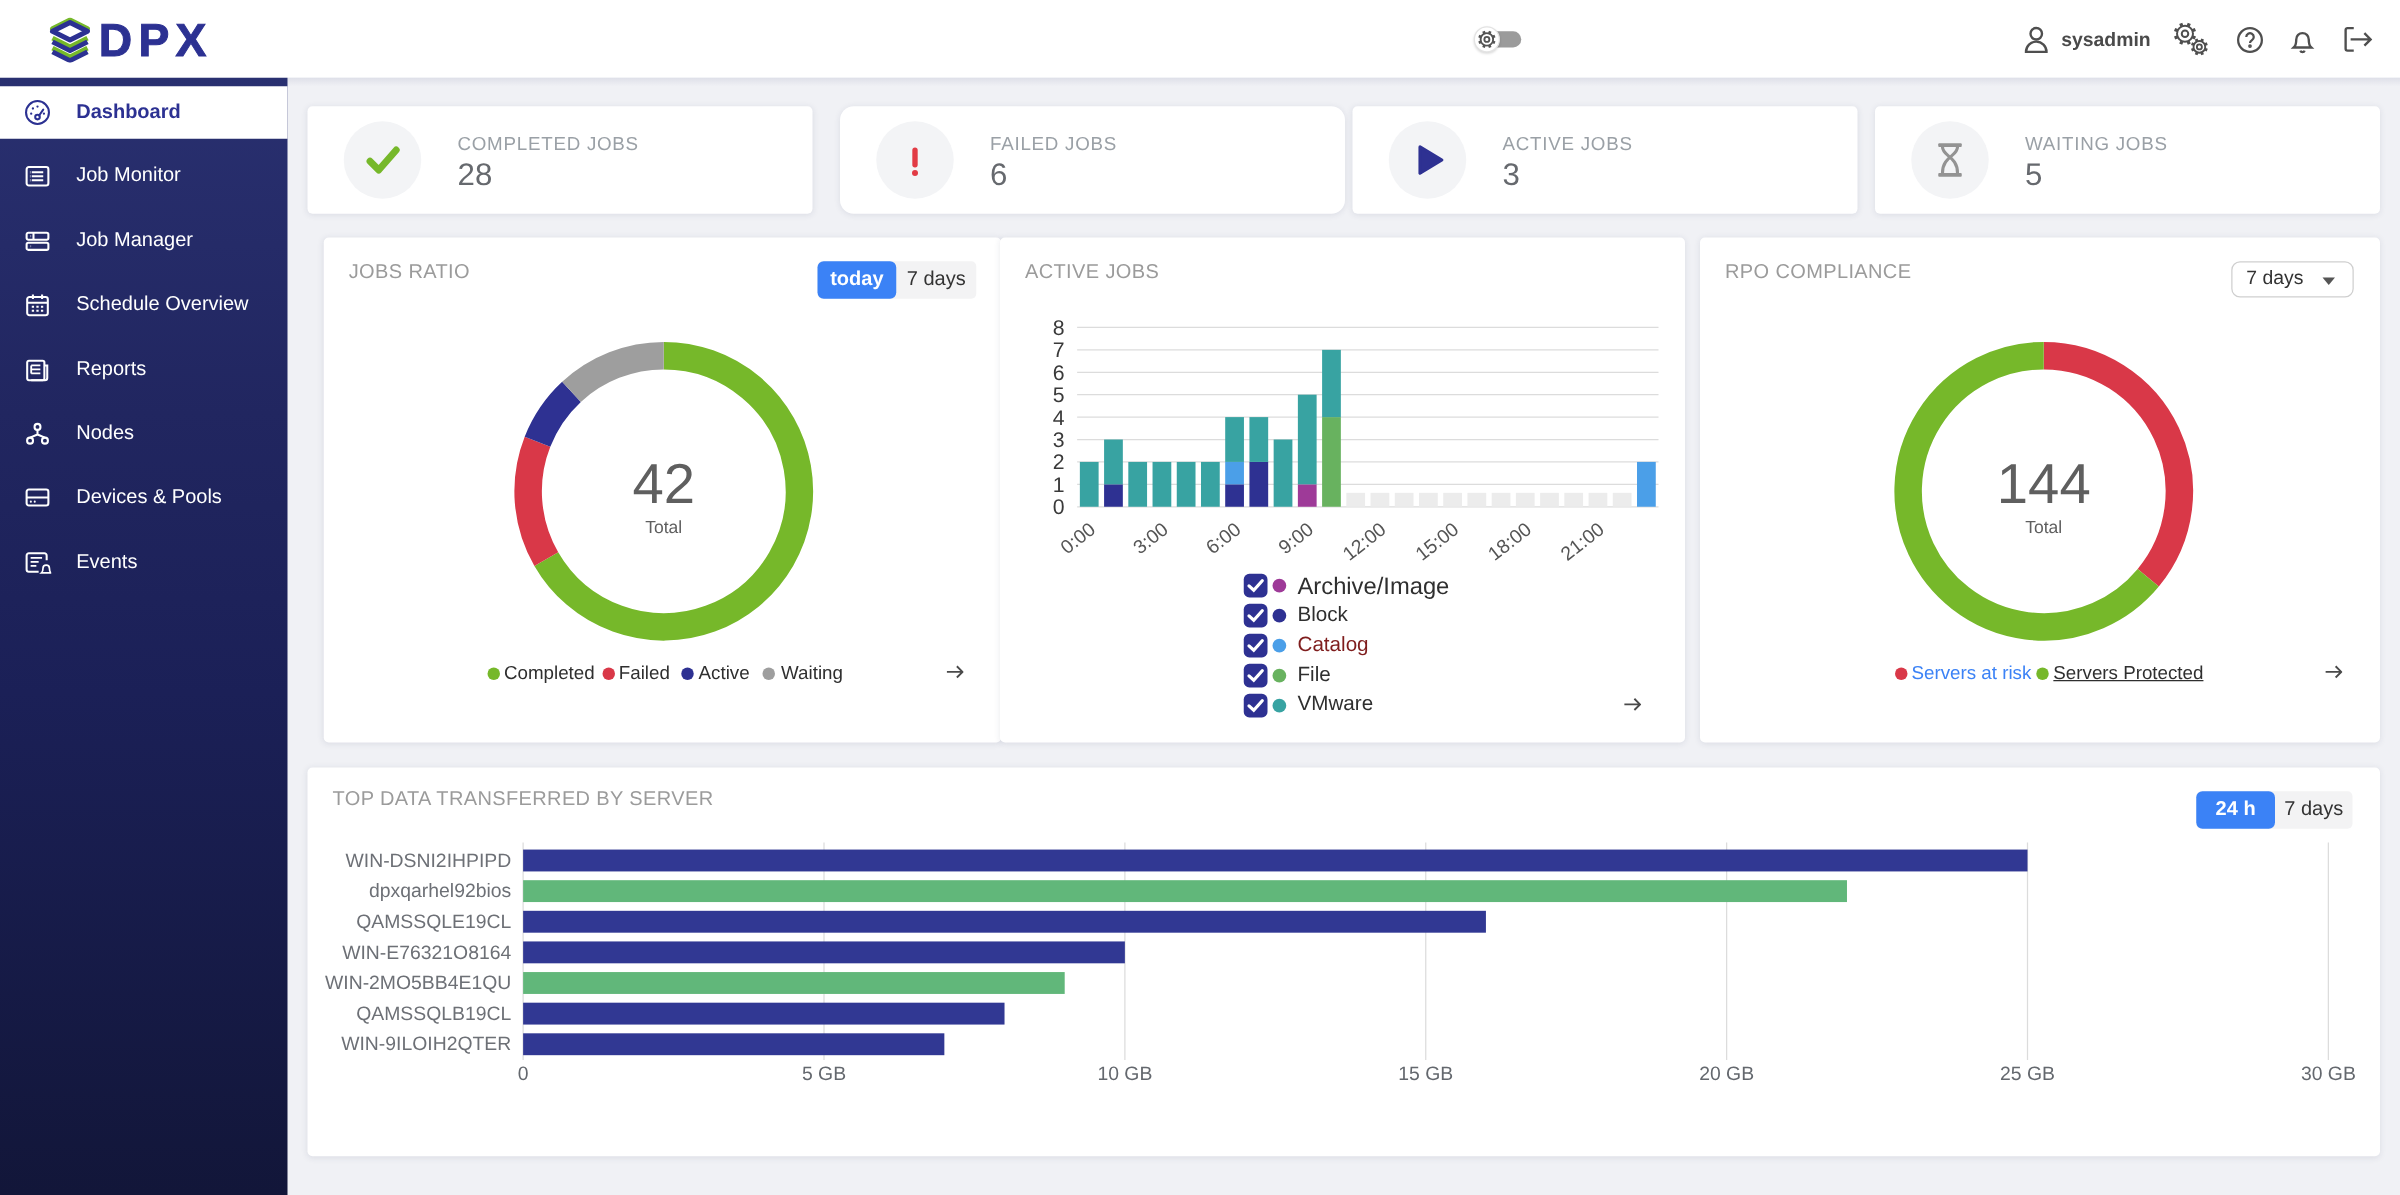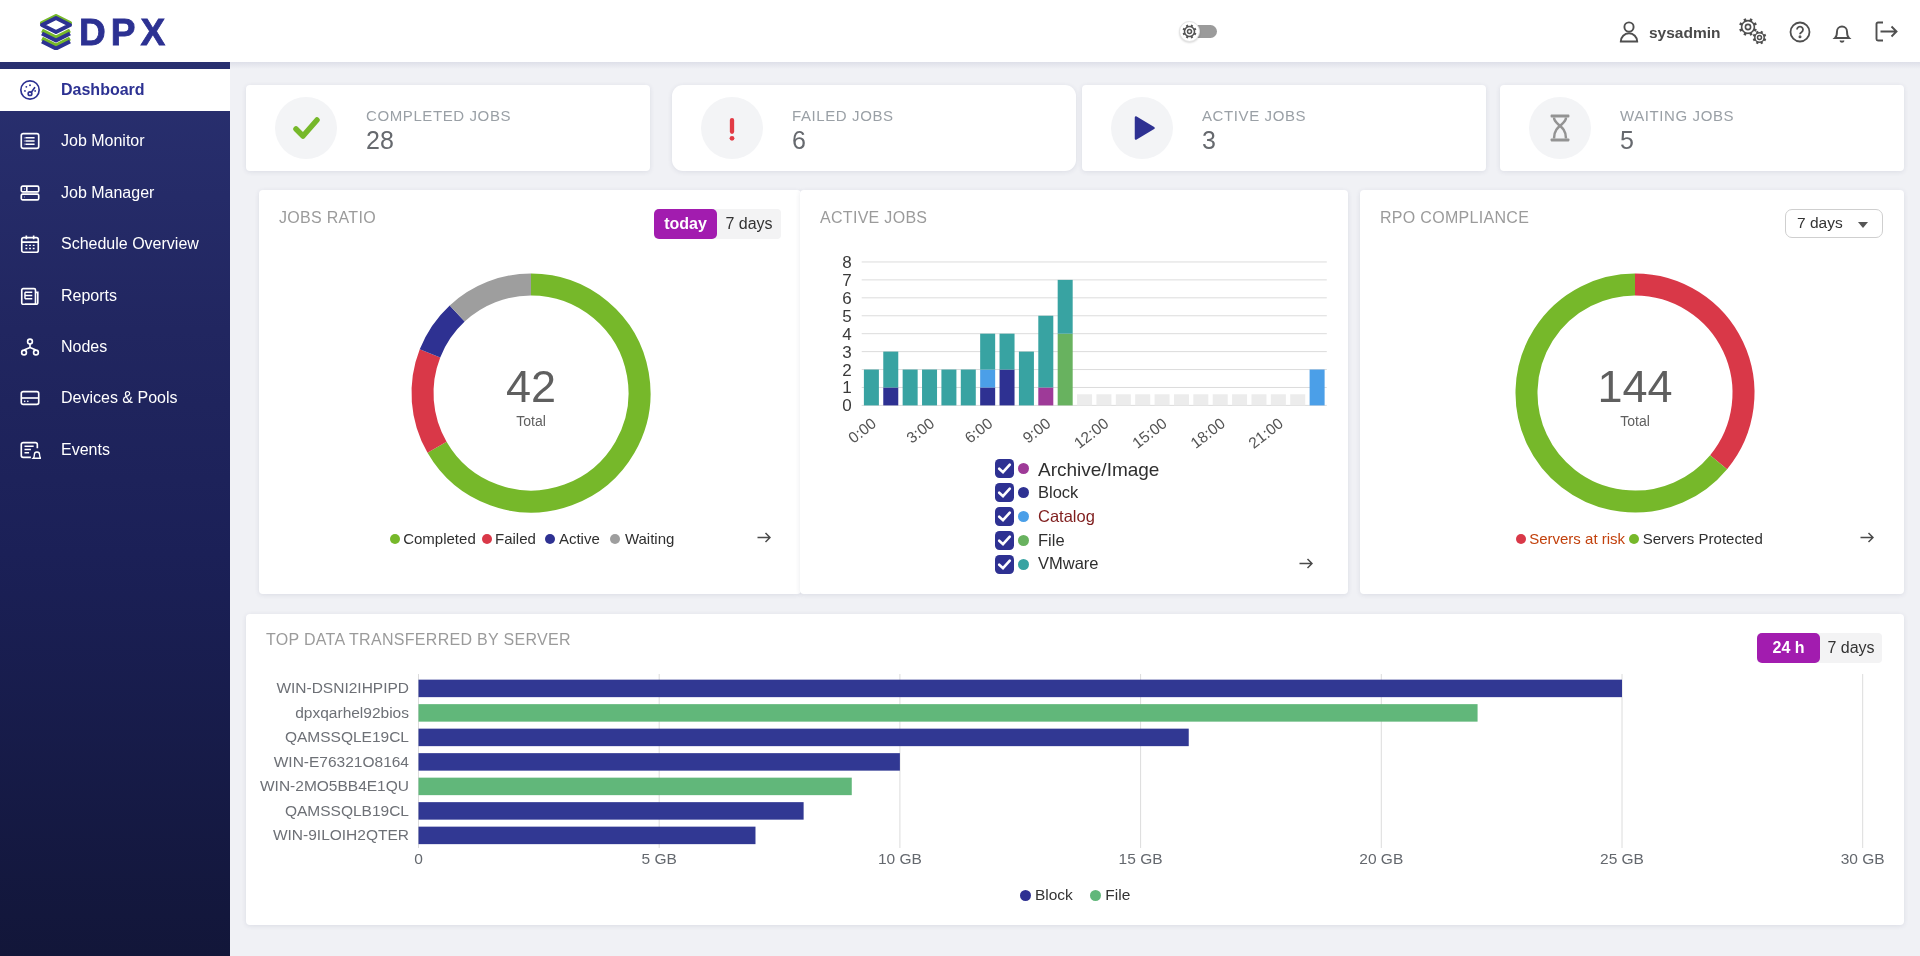--- a/index.html
+++ b/index.html
@@ -17,21 +17,21 @@
 .navitem.active { background:#fff; color:#2c3192; font-weight:bold; }
 .card { position:absolute; background:#fff; border-radius:4px; box-shadow:0 1px 5px rgba(40,45,90,0.10); }
 .ctitle { position:absolute; left:20px; top:19px; font-size:16px; color:#9b9b9b; letter-spacing:0.3px; }
 .statcard { display:flex; align-items:center; }
 .sticon { position:absolute; left:29px; top:12px; width:62px; height:62px; border-radius:50%; background:#f3f4f6; display:flex; align-items:center; justify-content:center; }
 .stbody { position:absolute; left:120px; top:22px; }
 .sttitle { font-size:15px; color:#9aa0a6; letter-spacing:0.6px; }
 .stnum { font-size:25px; color:#66696e; margin-top:2px; }
 .togglegrp { position:absolute; display:flex; background:#f3f3f4; border-radius:4px; }
 .tbtn { font-size:16px; display:flex; align-items:center; justify-content:center; color:#333; }
-.tbtn.on { background:#a21caf; color:#fff; border-radius:5px; font-weight:bold; }
+.tbtn.on { background:#3b82f6; color:#fff; border-radius:5px; font-weight:bold; }
 .arrow-ic { position:absolute; }
 .legend-dot { display:inline-block; border-radius:50%; }
 </style>
 </head>
 <body>
 <div class="hshadow"></div>
 
 <div class="header">
   <svg class="logo" width="34" height="36" viewBox="0 0 34 36">
     <g fill="none" stroke-linejoin="round">
@@ -359,23 +359,23 @@
     <span style="position:absolute; left:11px; top:4px; font-size:15.5px; color:#333;">7 days</span>
     <span style="position:absolute; right:14px; top:12px; width:0; height:0; border-left:5px solid transparent; border-right:5px solid transparent; border-top:6px solid #555;"></span>
   </div>
   <svg style="position:absolute; left:145px; top:73px;" width="260" height="260" viewBox="145 73 260 260">
     <path d="M 275.00 94.50 A 108.5 108.5 0 0 1 358.60 272.16" fill="none" stroke="#d93848" stroke-width="22"></path>
 <path d="M 358.60 272.16 A 108.5 108.5 0 1 1 275.00 94.50" fill="none" stroke="#76b82a" stroke-width="22"></path>
   </svg>
   <div style="position:absolute; left:185px; top:174px; width:180px; text-align:center; font-size:45px; line-height:45px; color:#5f5f5f;">144</div>
   <div style="position:absolute; left:185px; top:224px; width:180px; text-align:center; font-size:14px; line-height:14px; color:#5f5f5f;">Total</div>
   <span class="legend-dot" style="position:absolute; left:155.6px; top:343.5px; width:10px; height:10px; background:#d93848;"></span>
-<span style="position:absolute; left:169.2px; top:340px; font-size:15px; color:#c2410c;">Servers at risk</span>
+<span style="position:absolute; left:169.2px; top:340px; font-size:15px; color:#3b82f6;">Servers at risk</span>
 <span class="legend-dot" style="position:absolute; left:268.5px; top:343.5px; width:10px; height:10px; background:#76b82a;"></span>
-<span style="position:absolute; left:282.7px; top:340px; font-size:15px; color:#2f2f2f;">Servers Protected</span>
+<span style="position:absolute; left:282.7px; top:340px; font-size:15px; color:#2f2f2f;text-decoration:underline;">Servers Protected</span>
   <svg class="arrow-ic" style="left:500px; top:342px;" width="14" height="11" viewBox="0 0 14 11" fill="none" stroke="#4a4a4a" stroke-width="1.5">
       <path d="M0.5 5.5 H13 M8.5 1 L13 5.5 L8.5 10"></path>
     </svg>
 </div>
 
 <div class="card" style="left:246px; top:614px; width:1658px; height:311px;">
   <div class="ctitle" style="top:17px;">TOP DATA TRANSFERRED BY SERVER</div>
   <div class="togglegrp" style="right:22px; top:19px; height:30px;">
     <div class="tbtn on" style="width:63px;">24 h</div>
     <div class="tbtn" style="width:62px;">7 days</div>
@@ -403,17 +403,13 @@
 <rect x="172.5" y="114.65" width="770.24" height="17.5" fill="#313893"></rect>
 <text x="163" y="152.9" text-anchor="end" font-size="15.5" fill="#6d7076">WIN-E76321O8164</text>
 <rect x="172.5" y="139.15" width="481.40" height="17.5" fill="#313893"></rect>
 <text x="163" y="177.4" text-anchor="end" font-size="15.5" fill="#6d7076">WIN-2MO5BB4E1QU</text>
 <rect x="172.5" y="163.65" width="433.26" height="17.5" fill="#61b77a"></rect>
 <text x="163" y="201.9" text-anchor="end" font-size="15.5" fill="#6d7076">QAMSSQLB19CL</text>
 <rect x="172.5" y="188.15" width="385.12" height="17.5" fill="#313893"></rect>
 <text x="163" y="226.4" text-anchor="end" font-size="15.5" fill="#6d7076">WIN-9ILOIH2QTER</text>
 <rect x="172.5" y="212.65" width="336.98" height="17.5" fill="#313893"></rect>
   </svg>
-  <div style="position:absolute; left:0; top:272px; width:1658px; text-align:center; font-size:15.5px; color:#333;">
-    <span class="legend-dot" style="width:11px;height:11px;background:#2e3192; vertical-align:-1px;"></span> Block&nbsp;&nbsp;&nbsp;
-    <span class="legend-dot" style="width:11px;height:11px;background:#61b77a; vertical-align:-1px;"></span> File
-  </div>
 </div>
 
 </body></html>

